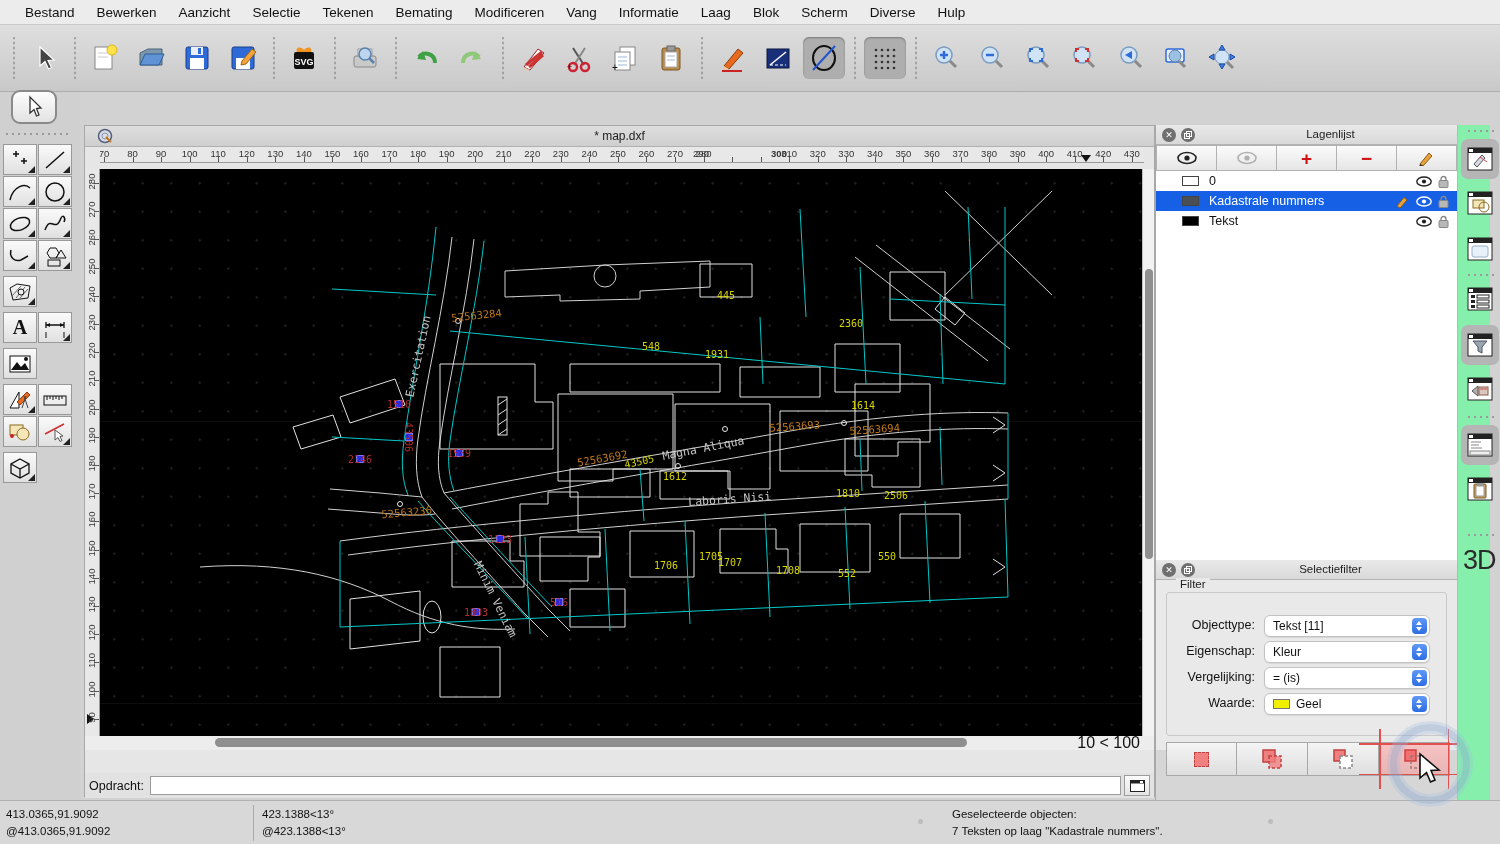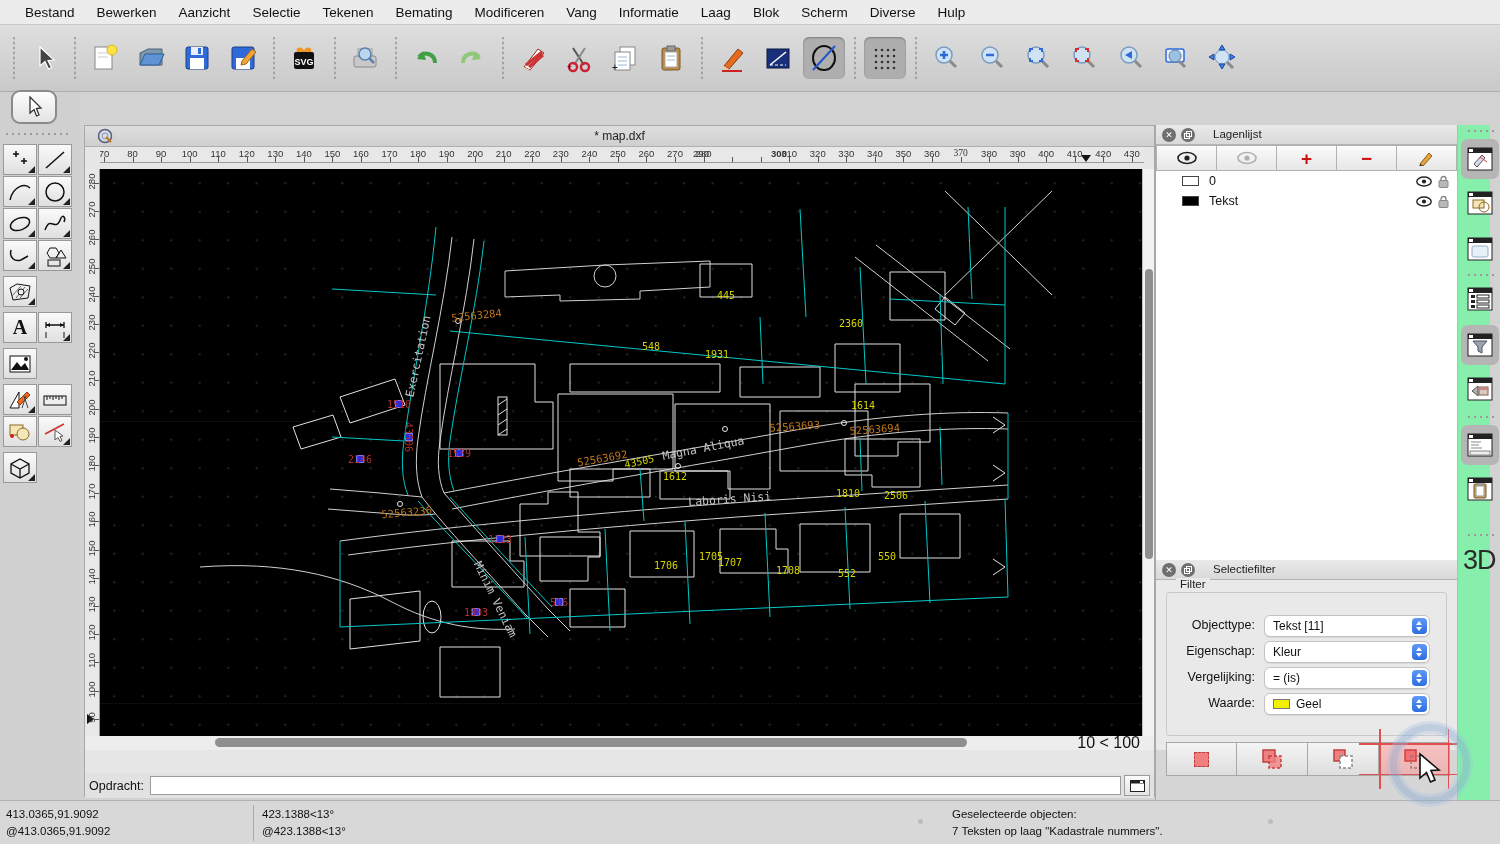--- a/index.html
+++ b/index.html
@@ -59,21 +59,21 @@
 
   
   text.lab-yellow { fill:#d6d600; font-size:10px; font-family:"DejaVu Sans Mono",monospace; }
   text.lab-orange { fill:#c07818; font-size:10.5px; font-family:"DejaVu Sans Mono",monospace; }
   text.lab-selected { fill:#b03030; font-size:10px; font-family:"DejaVu Sans Mono",monospace; }
   text.lab-street { fill:#c4c4c4; font-size:11.5px; font-family:"DejaVu Sans Mono",monospace; }
 
   
   #rightpanels { position:absolute; left:1155px; top:125px; width:302px; height:675px; background:#d6d6d6; border-left:1px solid #a8a8a8; }
   .ptitle { position:relative; height:20px; background:linear-gradient(#e9e9e9,#d9d9d9); border-bottom:1px solid #b4b4b4; }
-  .ptitle .t { position:absolute; left:13px; right:0; top:3px; font-size:11.5px; color:#222;padding-left:44px; }
+  .ptitle .t { position:absolute; left:4px; right:0; top:3px; text-align:center; font-size:11.5px; color:#222;padding-left:44px; }
   .pcirc { position:absolute; top:3px; width:14px; height:14px; border-radius:50%; background:#6f6f6f; color:#fff; font-size:9px; line-height:14px; text-align:center; }
   .pcirc.c1 { left:6px; } .pcirc.c2 { left:25px; }
   #layerpanel { position:absolute; left:0; top:0; width:100%; height:435px; background:#fff; }
   #layer-toolbar { height:26px; display:flex; background:#e8e8e8; }
   .ltb { flex:1; border:1px solid #b2b2b2; border-left:none; background:linear-gradient(#fbfbfb,#e6e6e6); display:flex; align-items:center; justify-content:center; font-weight:bold; }
   .ltb:first-child { border-left:1px solid #b2b2b2; }
   .ltb .plus { color:#cc1111; font-size:19px; font-weight:bold; line-height:1; }
   .ltb .minus { color:#cc1111; font-size:19px; font-weight:bold; line-height:1; }
   #layerlist { background:#fff; }
   .lrow { height:20px; display:flex; align-items:center; font-size:12.5px; color:#111; position:relative; padding-left:26px; }
@@ -506,21 +506,21 @@
       <div class="hnum" style="left: 717.75px;">320</div>
       <div class="htick" style="left: 717.75px;"></div>
       <div class="hnum" style="left: 746.3px;">330</div>
       <div class="htick" style="left: 746.3px;"></div>
       <div class="hnum" style="left: 774.85px;">340</div>
       <div class="htick" style="left: 774.85px;"></div>
       <div class="hnum" style="left: 803.4px;">350</div>
       <div class="htick" style="left: 803.4px;"></div>
       <div class="hnum" style="left: 831.95px;">360</div>
       <div class="htick" style="left: 831.95px;"></div>
-      <div class="hnum" style="left: 860.5px; font-family: Liberation Serif, serif;">370</div>
+      <div class="hnum" style="left: 860.5px;">370</div>
       <div class="htick" style="left: 860.5px;"></div>
       <div class="hnum" style="left: 889.05px;">380</div>
       <div class="htick" style="left: 889.05px;"></div>
       <div class="hnum" style="left: 917.6px;">390</div>
       <div class="htick" style="left: 917.6px;"></div>
       <div class="hnum" style="left: 946.15px;">400</div>
       <div class="htick" style="left: 946.15px;"></div>
       <div class="hnum" style="left: 974.7px;">410</div>
       <div class="htick" style="left: 974.7px;"></div>
       <div class="hnum" style="left: 1003.25px;">420</div>
@@ -779,20 +779,37 @@
             <svg width="16" height="11">
               <ellipse cx="8" cy="5.5" rx="7.2" ry="4.5" fill="none" stroke="#222" stroke-width="1.4"></ellipse>
               <circle cx="8" cy="5.5" r="2.1" fill="#222"></circle>
             </svg>
             <svg width="11" height="13">
               <rect x="1" y="5.5" width="9" height="7" rx="1" fill="#b8b8b8" stroke="#888"></rect>
               <path d="M3,5.5 V4 a2.5,2.5 0 0 1 5,0 V5.5" fill="none" stroke="#888" stroke-width="1.4"></path>
             </svg>
           </div>
         </div>
+        <div class="lrow sel">
+          <div class="lswatch" style="background: rgb(74, 79, 85);"></div>
+          <div>Kadastrale nummers</div>
+          <div class="icons">
+            <svg width="14" height="13">
+              <path d="M1,11 L8,2.5 L11,5 L4,13 Z" fill="#e8a33c" stroke="#8a5c14"></path>
+            </svg>
+            <svg width="16" height="11">
+              <ellipse cx="8" cy="5.5" rx="7.2" ry="4.5" fill="none" stroke="#fff" stroke-width="1.4"></ellipse>
+              <circle cx="8" cy="5.5" r="2.1" fill="#fff"></circle>
+            </svg>
+            <svg width="11" height="13">
+              <rect x="1" y="5.5" width="9" height="7" rx="1" fill="#b8b8b8" stroke="#888"></rect>
+              <path d="M3,5.5 V4 a2.5,2.5 0 0 1 5,0 V5.5" fill="none" stroke="#888" stroke-width="1.4"></path>
+            </svg>
+          </div>
+        </div>
         <div class="lrow">
           <div class="lswatch" style="background: rgb(0, 0, 0);"></div>
           <div>Tekst</div>
           <div class="icons">
             <svg width="16" height="11">
               <ellipse cx="8" cy="5.5" rx="7.2" ry="4.5" fill="none" stroke="#222" stroke-width="1.4"></ellipse>
               <circle cx="8" cy="5.5" r="2.1" fill="#222"></circle>
             </svg>
             <svg width="11" height="13">
               <rect x="1" y="5.5" width="9" height="7" rx="1" fill="#b8b8b8" stroke="#888"></rect>

